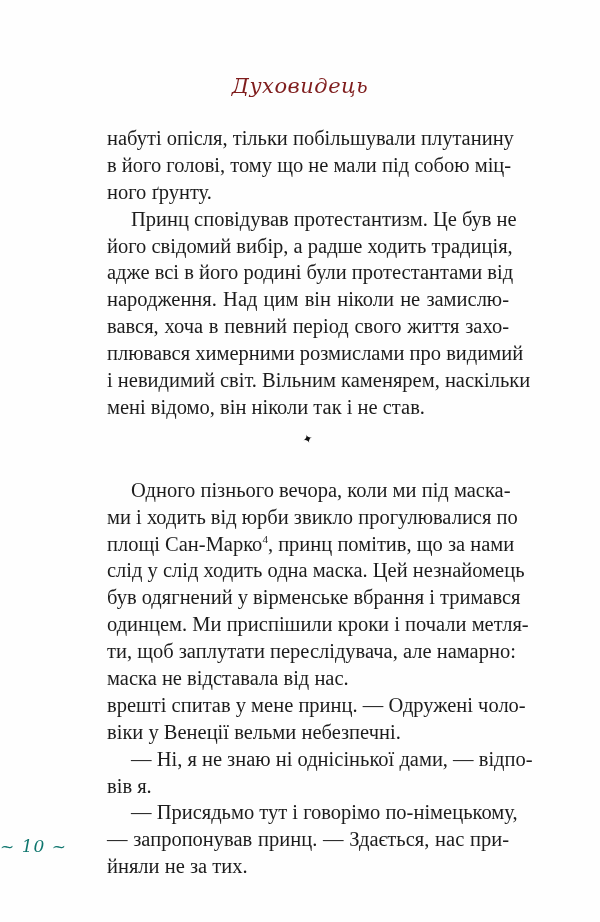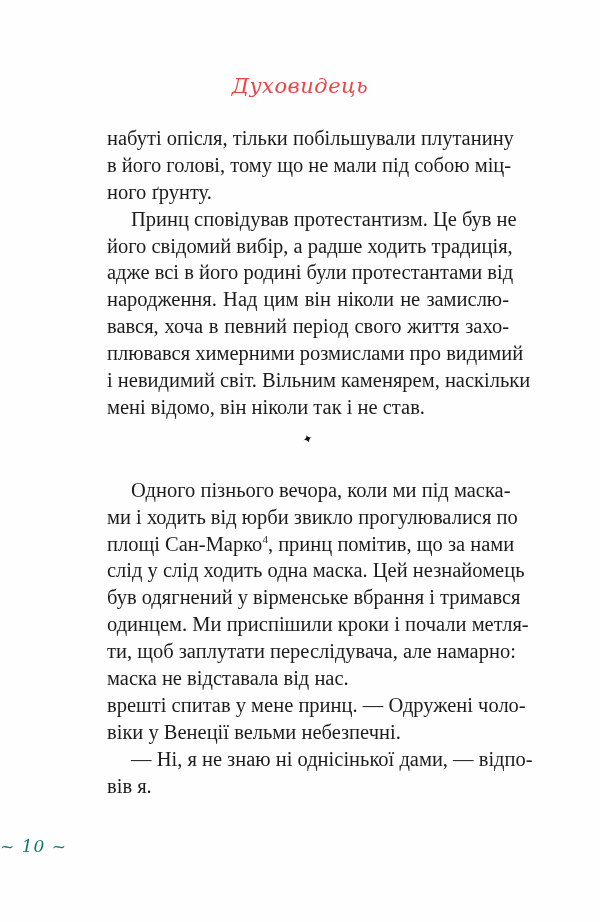--- a/index.html
+++ b/index.html
@@ -21,21 +21,21 @@
     }
     .running-head {
       position: absolute;
       top: 74px;
       left: 0;
       width: 600px;
       text-align: center;
       font-family: "DejaVu Serif", serif;
       font-style: italic;
       font-size: 21px;
-      color: #ef4444;
+      color: #7f1d1d;
       letter-spacing: 0.5px;
     }
     .body-text {
       position: absolute;
       left: 107px;
       top: 125px;
       width: 402px;
       font-family: "Liberation Serif", serif;
       font-size: 20.5px;
       line-height: 26.9px;
@@ -135,16 +135,21 @@
     <p>
       <span class="line">врешті спитав у мене принц. — Одружені чоло-</span>
       <span class="line last">віки у Венеції вельми небезпечні.</span>
     </p>
 
     <p>
       <span class="line indent">— Ні, я не знаю ні однісінької дами, — відпо-</span>
       <span class="line last">вів я.</span>
     </p>
 
+    <p>
+      <span class="line indent">— Присядьмо тут і говорімо по-німецькому,</span>
+      <span class="line">— запропонував принц. — Здається, нас при-</span>
+      <span class="line last">йняли не за тих.</span>
+    </p>
   </div>
 
   <div class="folio">~ 10 ~</div>
 </div>
 
 </body></html>

